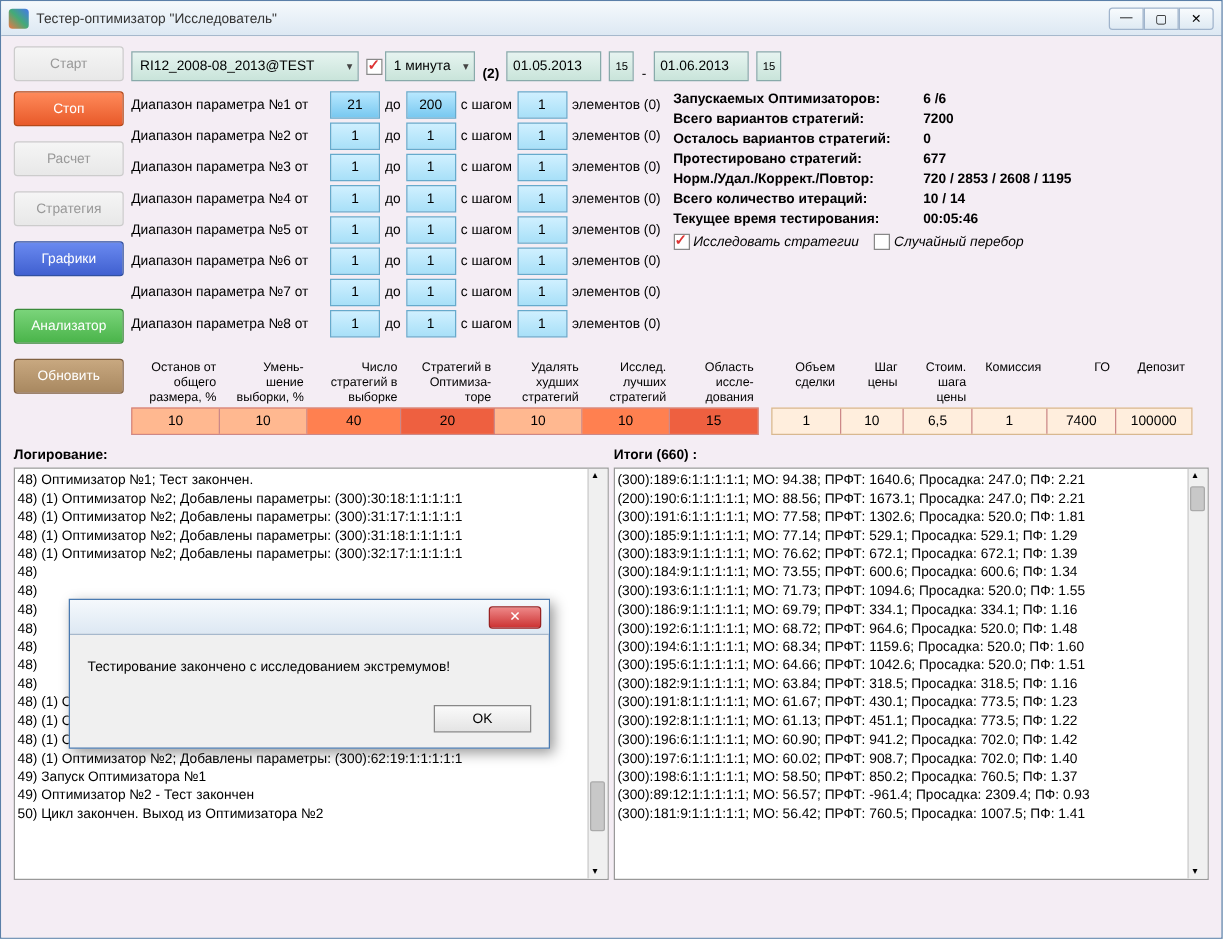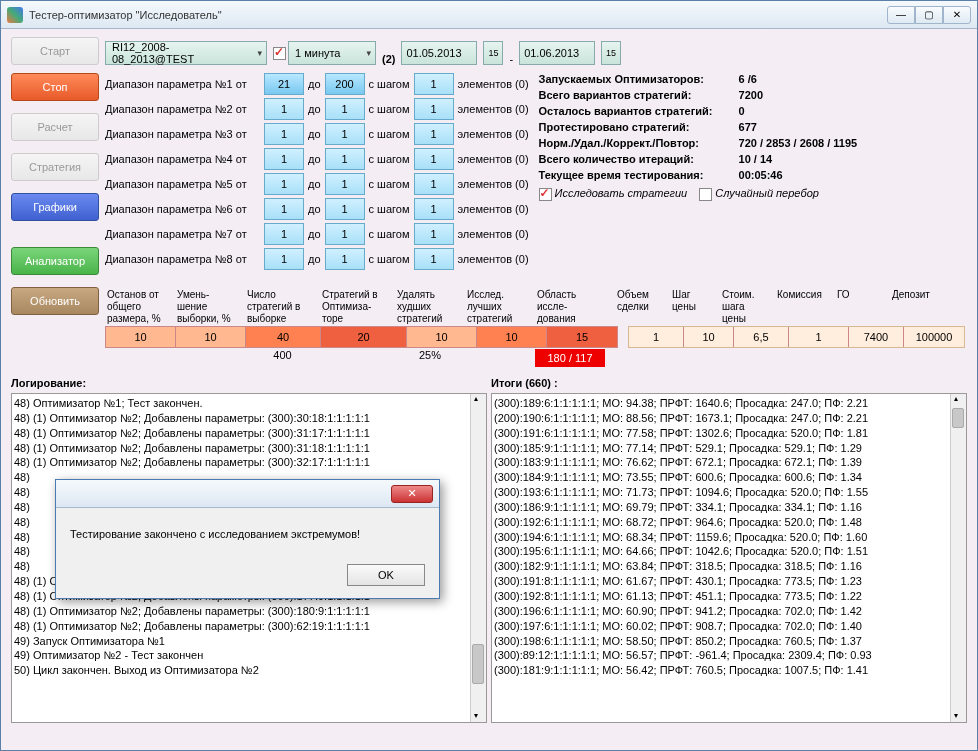--- a/index.html
+++ b/index.html
@@ -36,21 +36,21 @@
 .num-field { width: 40px; height: 22px; border: 1px solid #6ac; background: linear-gradient(#d0f0ff,#a8e0f8); text-align: center; display: inline-flex; align-items: center; justify-content: center; }
 .num-field.highlight { background: linear-gradient(#b8e8ff,#78c8f0); }
 .side-stats { width: 370px; font-size: 11px; }
 .side-stats .stat-row { display: flex; margin-bottom: 4px; }
 .side-stats .stat-label { width: 200px; font-weight: bold; }
 .side-stats .stat-val { font-weight: bold; }
 .check-row { margin-top: 6px; display: flex; gap: 12px; align-items: center; }
 .check-row label { font-style: italic; }
 .table-block { margin-top: 8px; }
 .table-hdr { display: flex; }
-.table-hdr .th { text-align: left; font-size: 10px; line-height: 1.2; padding: 1px 2px; }
+.table-hdr .th { text-align: right; font-size: 10px; line-height: 1.2; padding: 1px 2px; }
 .table-cells { display: flex; border: 1px solid #c88; }
 .table-cells .td { text-align: center; height: 20px; display: flex; align-items: center; justify-content: center; border-right: 1px solid #c88; }
 .log-section { display: flex; gap: 4px; margin-top: 10px; }
 .log-col { flex: 1; display: flex; flex-direction: column; }
 .log-title { font-weight: bold; margin-bottom: 4px; }
 .log-box { border: 1px solid #999; background: #fff; height: 330px; overflow: hidden; font-size: 11px; line-height: 1.35; padding: 2px; position: relative; }
 .log-box .scroll { position: absolute; right: 0; top: 0; bottom: 0; width: 16px; background: #f0f0f0; border-left: 1px solid #ccc; }
 .log-box .scroll::before { content: "▴"; position: absolute; top: 0; left: 3px; font-size: 8px; }
 .log-box .scroll::after { content: "▾"; position: absolute; bottom: 0; left: 3px; font-size: 8px; }
 .log-box .thumb { position: absolute; right: 2px; width: 12px; background: #c8c8c8; border: 1px solid #aaa; border-radius: 2px; }
@@ -73,24 +73,24 @@
     <div class="title">Тестер-оптимизатор "Исследователь"</div>
     <div class="win-buttons">
       <div class="win-btn">—</div>
       <div class="win-btn">▢</div>
       <div class="win-btn close">✕</div>
     </div>
   </div>
   <div class="body">
     <div class="top-row">
       <div class="btn disabled" style="width:88px">Старт</div>
-      <div class="dropdown" style="width:162px">RI12_2008-08_2013@TEST</div>
+      <div class="dropdown" style="width:182px">RI12_2008-08_2013@TEST</div>
       <div style="display:flex;align-items:center">
         <span class="chk checked"></span>
-        <div class="dropdown" style="width:88px;margin-left:2px">1 минута</div>
+        <div class="dropdown" style="width:72px;margin-left:2px">1 минута</div>
       </div>
       <span style="font-weight:bold">(2)</span>
       <div class="date-input">01.05.2013</div>
       <div class="cal-icon">15</div>
       <span>-</span>
       <div class="date-input">01.06.2013</div>
       <div class="cal-icon">15</div>
     </div>
 
     <div class="main-layout">
@@ -253,42 +253,34 @@
 цены</div>
             <div class="th" style="width:60px;white-space:pre-line">Комиссия</div>
             <div class="th" style="width:55px;white-space:pre-line">ГО</div>
             <div class="th" style="width:60px;white-space:pre-line">Депозит</div>
           </div>
           <div style="display:flex">
             <div class="table-cells" style="background:#ff9060">
               <div class="td" style="width:70px;background:#ffb890">10</div>
               <div class="td" style="width:70px;background:#ffb890">10</div>
               <div class="td" style="width:75px;background:#ff8050">40</div>
-              <div class="td" style="width:86px;background:#ee6040">20</div>
+              <div class="td" style="width:75px;background:#ee6040">20</div>
               <div class="td" style="width:70px;background:#ffb890">10</div>
               <div class="td" style="width:70px;background:#ff8050">10</div>
               <div class="td" style="width:70px;background:#ee6040;border-right:none">15</div>
             </div>
             <div style="width:10px"></div>
             <div class="table-cells" style="background:#ffeedd;border-color:#d8b890">
               <div class="td" style="width:55px">1</div>
               <div class="td" style="width:50px">10</div>
               <div class="td" style="width:55px">6,5</div>
               <div class="td" style="width:60px">1</div>
               <div class="td" style="width:55px">7400</div>
               <div class="td" style="width:60px;border-right:none">100000</div>
             </div>
-          </div>
-          <div class="below-row">
-            <div style="width:140px"></div>
-            <div style="width:75px;text-align:center">400</div>
-            <div style="width:75px"></div>
-            <div style="width:70px;text-align:center">25%</div>
-            <div style="width:70px"></div>
-            <div style="width:70px;text-align:center;background:#e00;color:#fff;height:18px;line-height:18px">180 / 117</div>
           </div>
         </div>
       </div>
     </div>
 
     <div class="log-section">
       <div class="log-col">
         <div class="log-title">Логирование:</div>
         <div class="log-box">
           <div id="log-lines">

